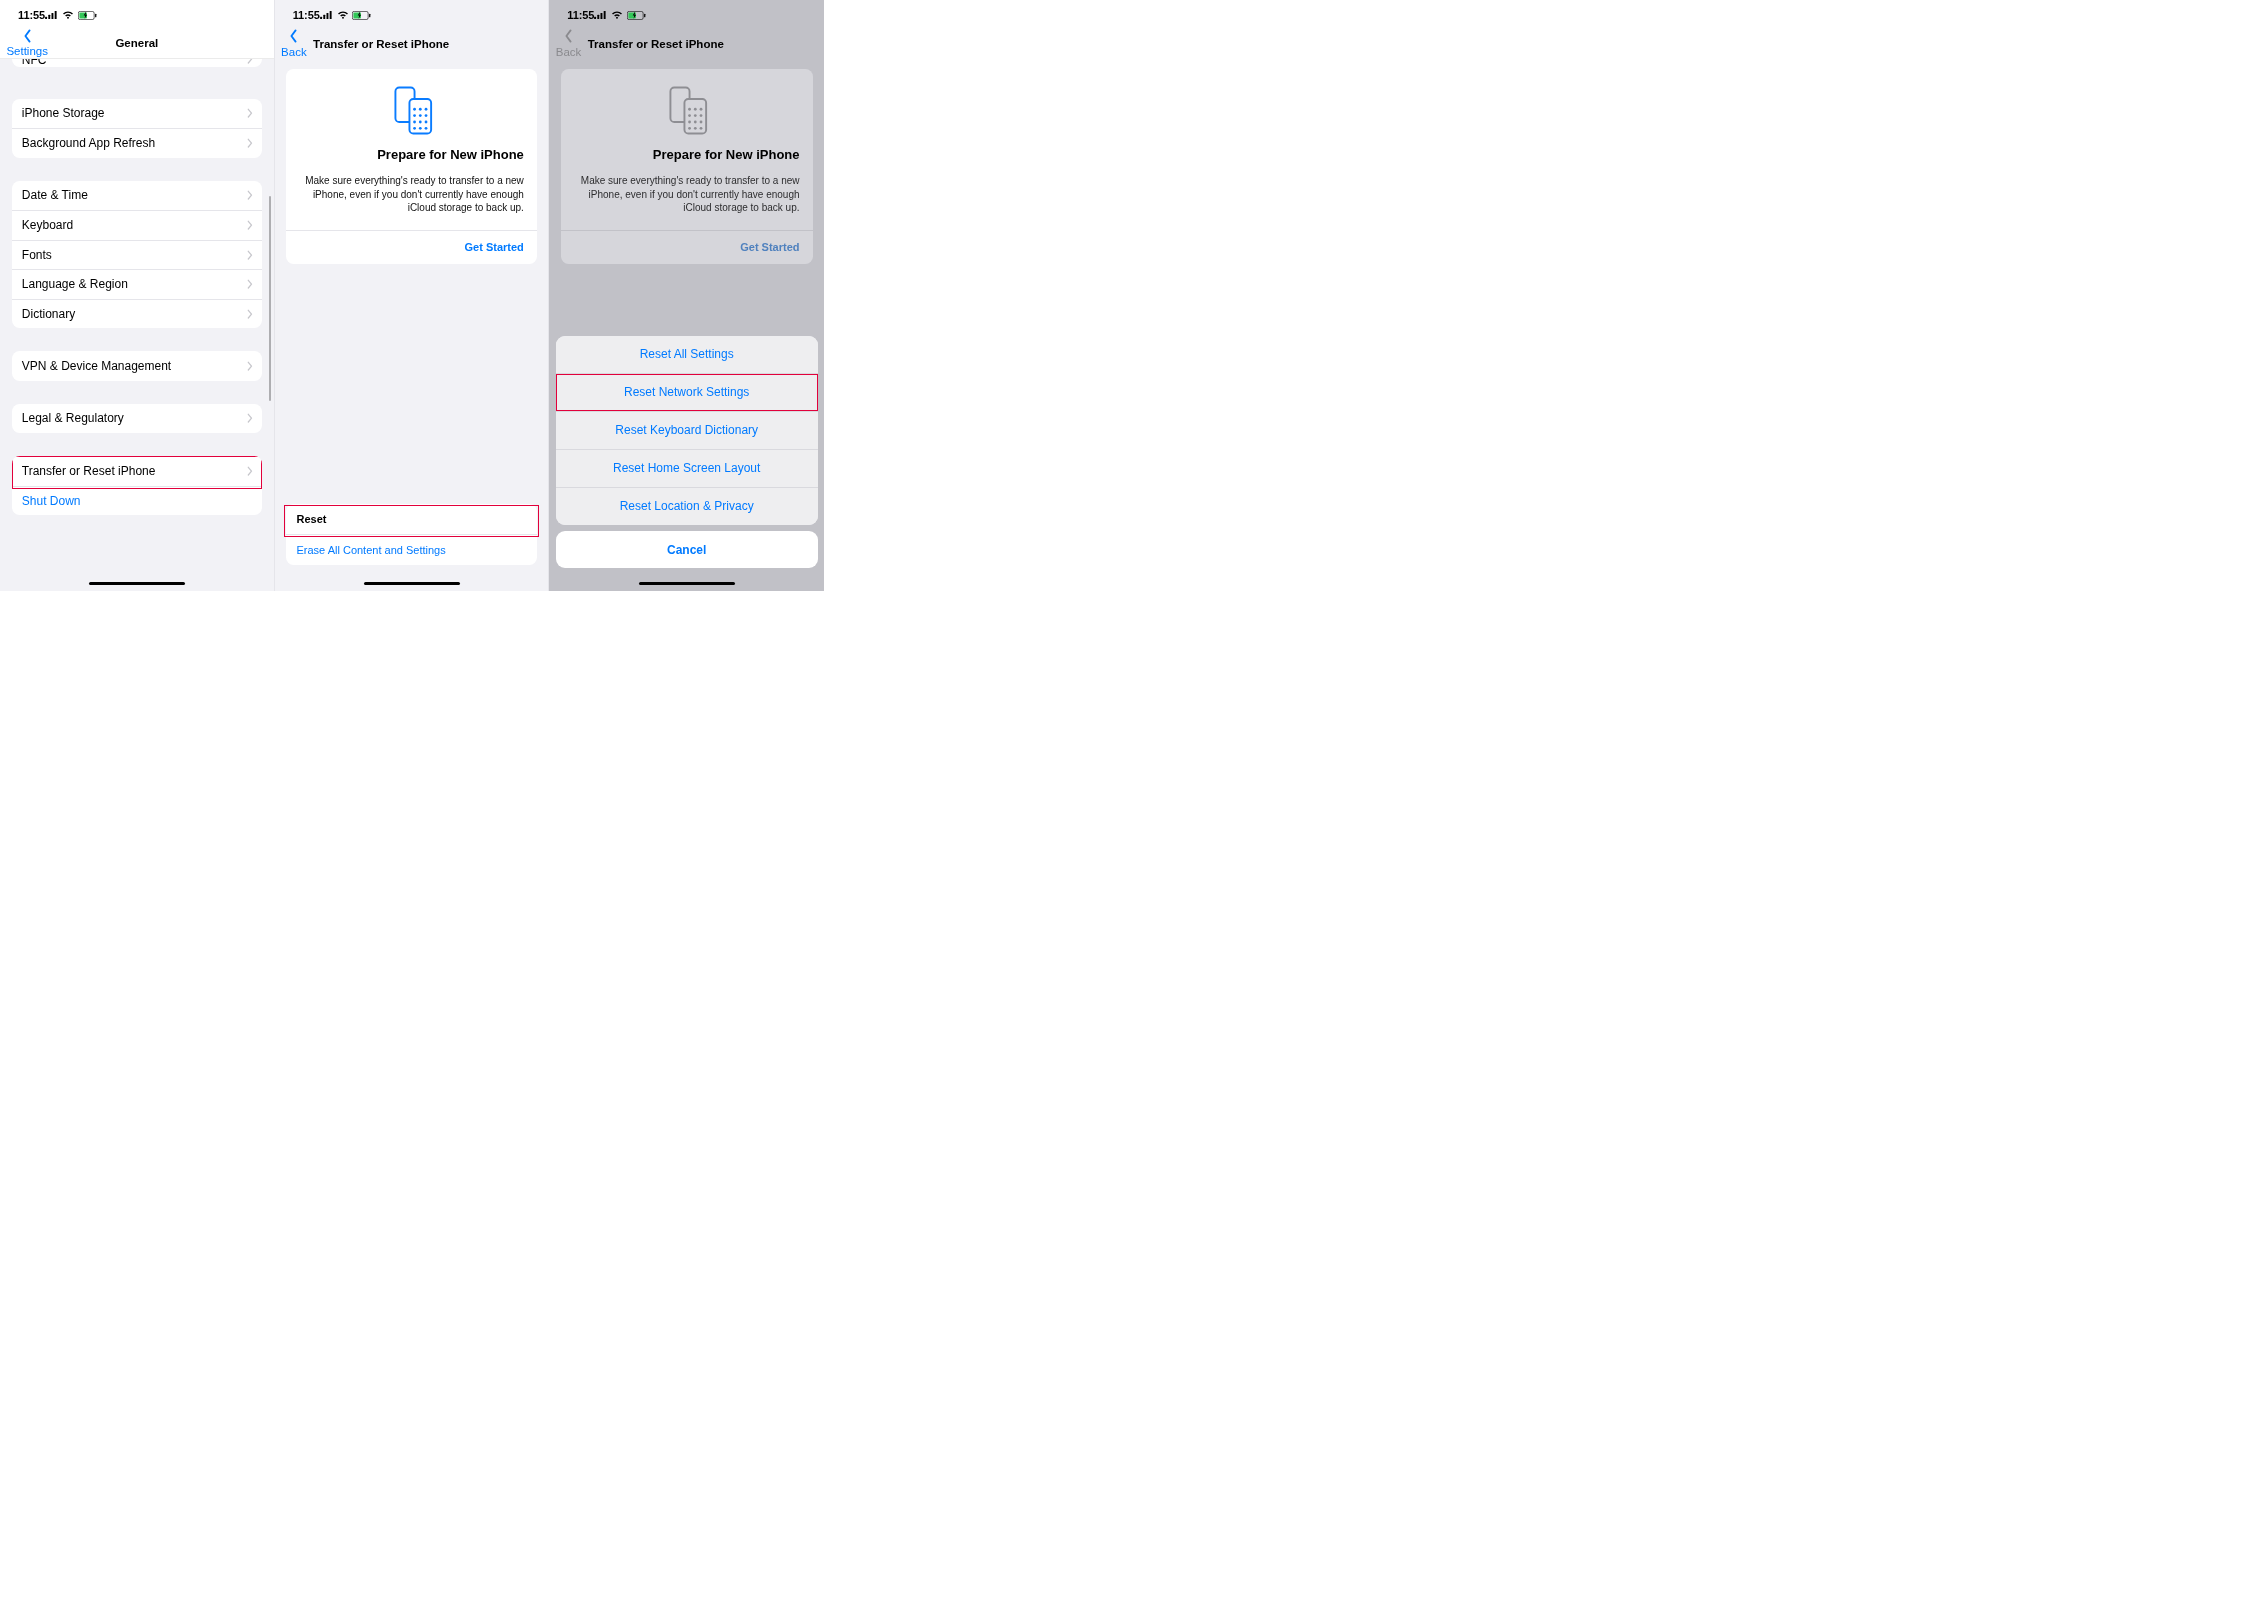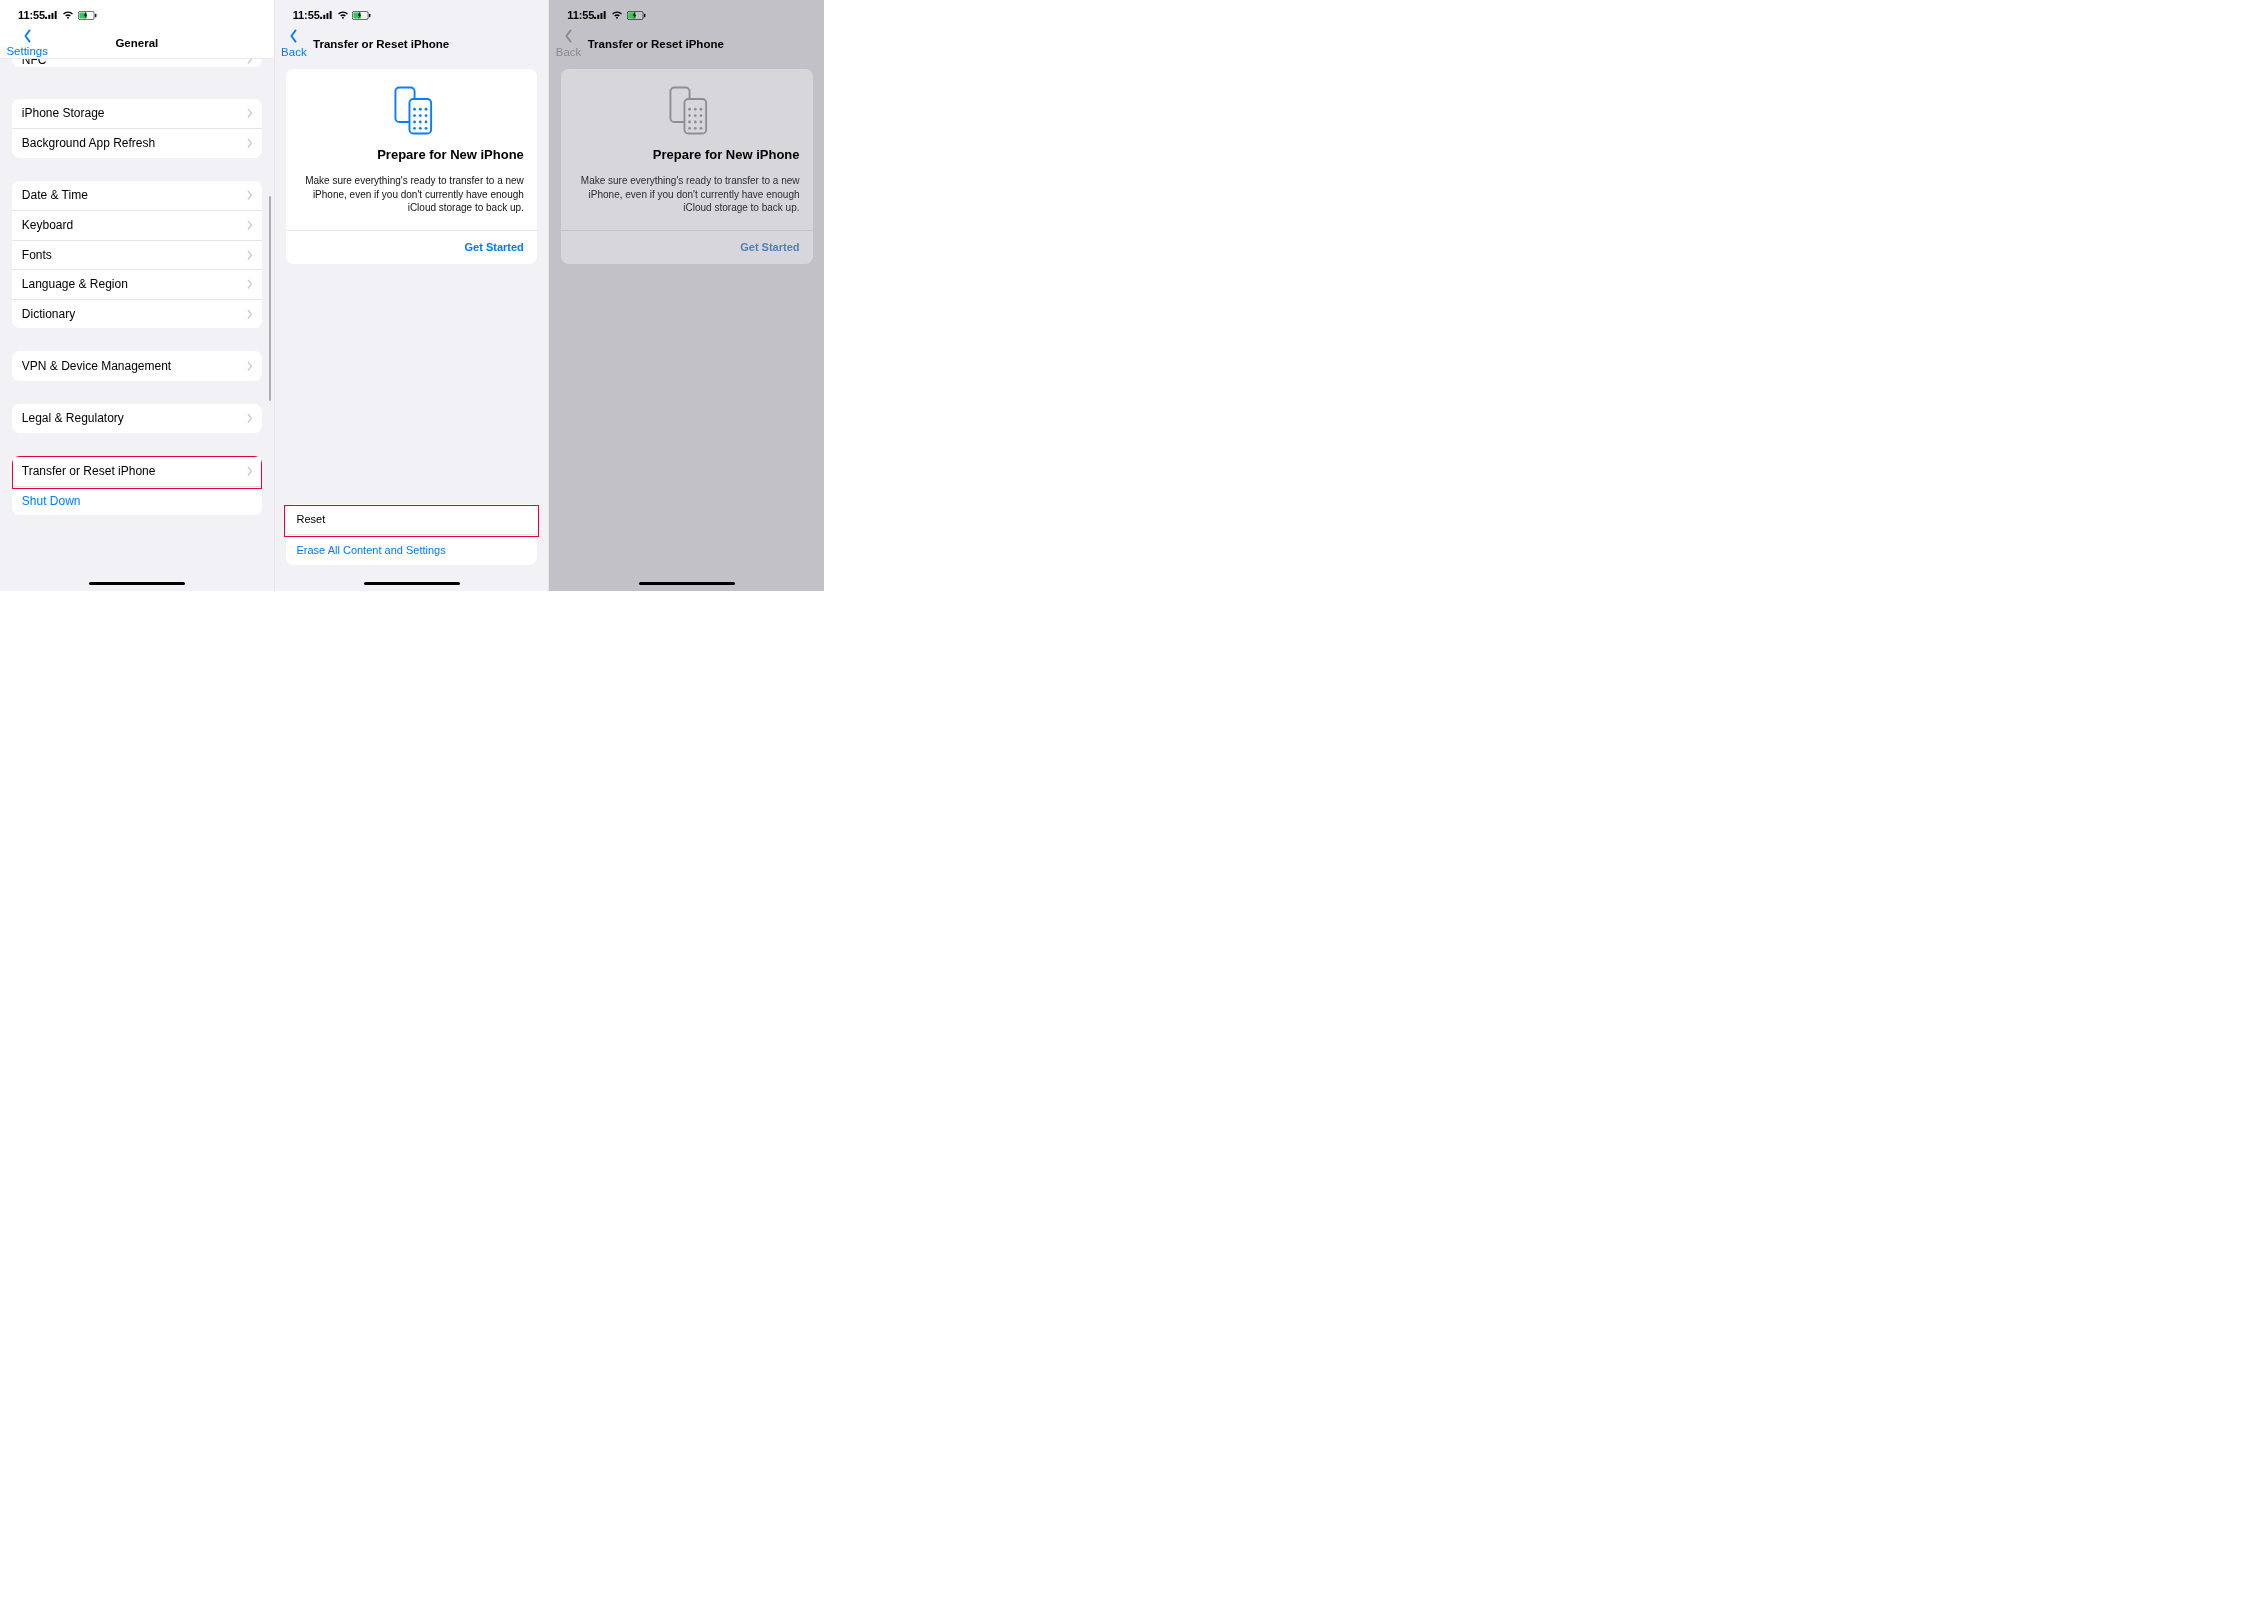--- a/index.html
+++ b/index.html
@@ -435,21 +435,21 @@
             <circle cx="58" cy="68" r="2.2" fill="#0a7cff"></circle>
         </svg>
       </div>
       <div class="card-title">Prepare for New iPhone</div>
       <div class="card-desc">Make sure everything's ready to transfer to a new iPhone, even if you don't currently have enough iCloud storage to back up.</div>
       <div class="card-sep"></div>
       <div class="card-link">Get Started</div>
     </div>
 
     <div class="bottom-group">
-      <div class="bottom-row" style="color:#000;">Reset</div>
+      <div class="bottom-row" style="color:#000;font-weight:bold;">Reset</div>
       <div class="bottom-row">Erase All Content and Settings</div>
     </div>
     <div class="bottom-hl"></div>
 
     <div class="home-indicator"></div>
   </div>
 
   <div class="phone phone3">
     <div class="status-bar">
       <span class="status-time">11:55</span>
@@ -500,18 +500,28 @@
             <circle cx="49" cy="68" r="2.2" fill="#8e8e93"></circle>
             <circle cx="58" cy="68" r="2.2" fill="#8e8e93"></circle>
         </svg>
       </div>
       <div class="card-title">Prepare for New iPhone</div>
       <div class="card-desc">Make sure everything's ready to transfer to a new iPhone, even if you don't currently have enough iCloud storage to back up.</div>
       <div class="card-sep"></div>
       <div class="card-link">Get Started</div>
     </div>
 
+    <div class="sheet-container">
+      <div class="sheet">
+        <div class="sheet-row">Reset All Settings</div>
+        <div class="sheet-row hl">Reset Network Settings</div>
+        <div class="sheet-row">Reset Keyboard Dictionary</div>
+        <div class="sheet-row">Reset Home Screen Layout</div>
+        <div class="sheet-row">Reset Location &amp; Privacy</div>
+      </div>
+      <div class="cancel-btn">Cancel</div>
+    </div>
 
     <div class="home-indicator"></div>
   </div>
 
 </div>
 
 
 </body></html>

